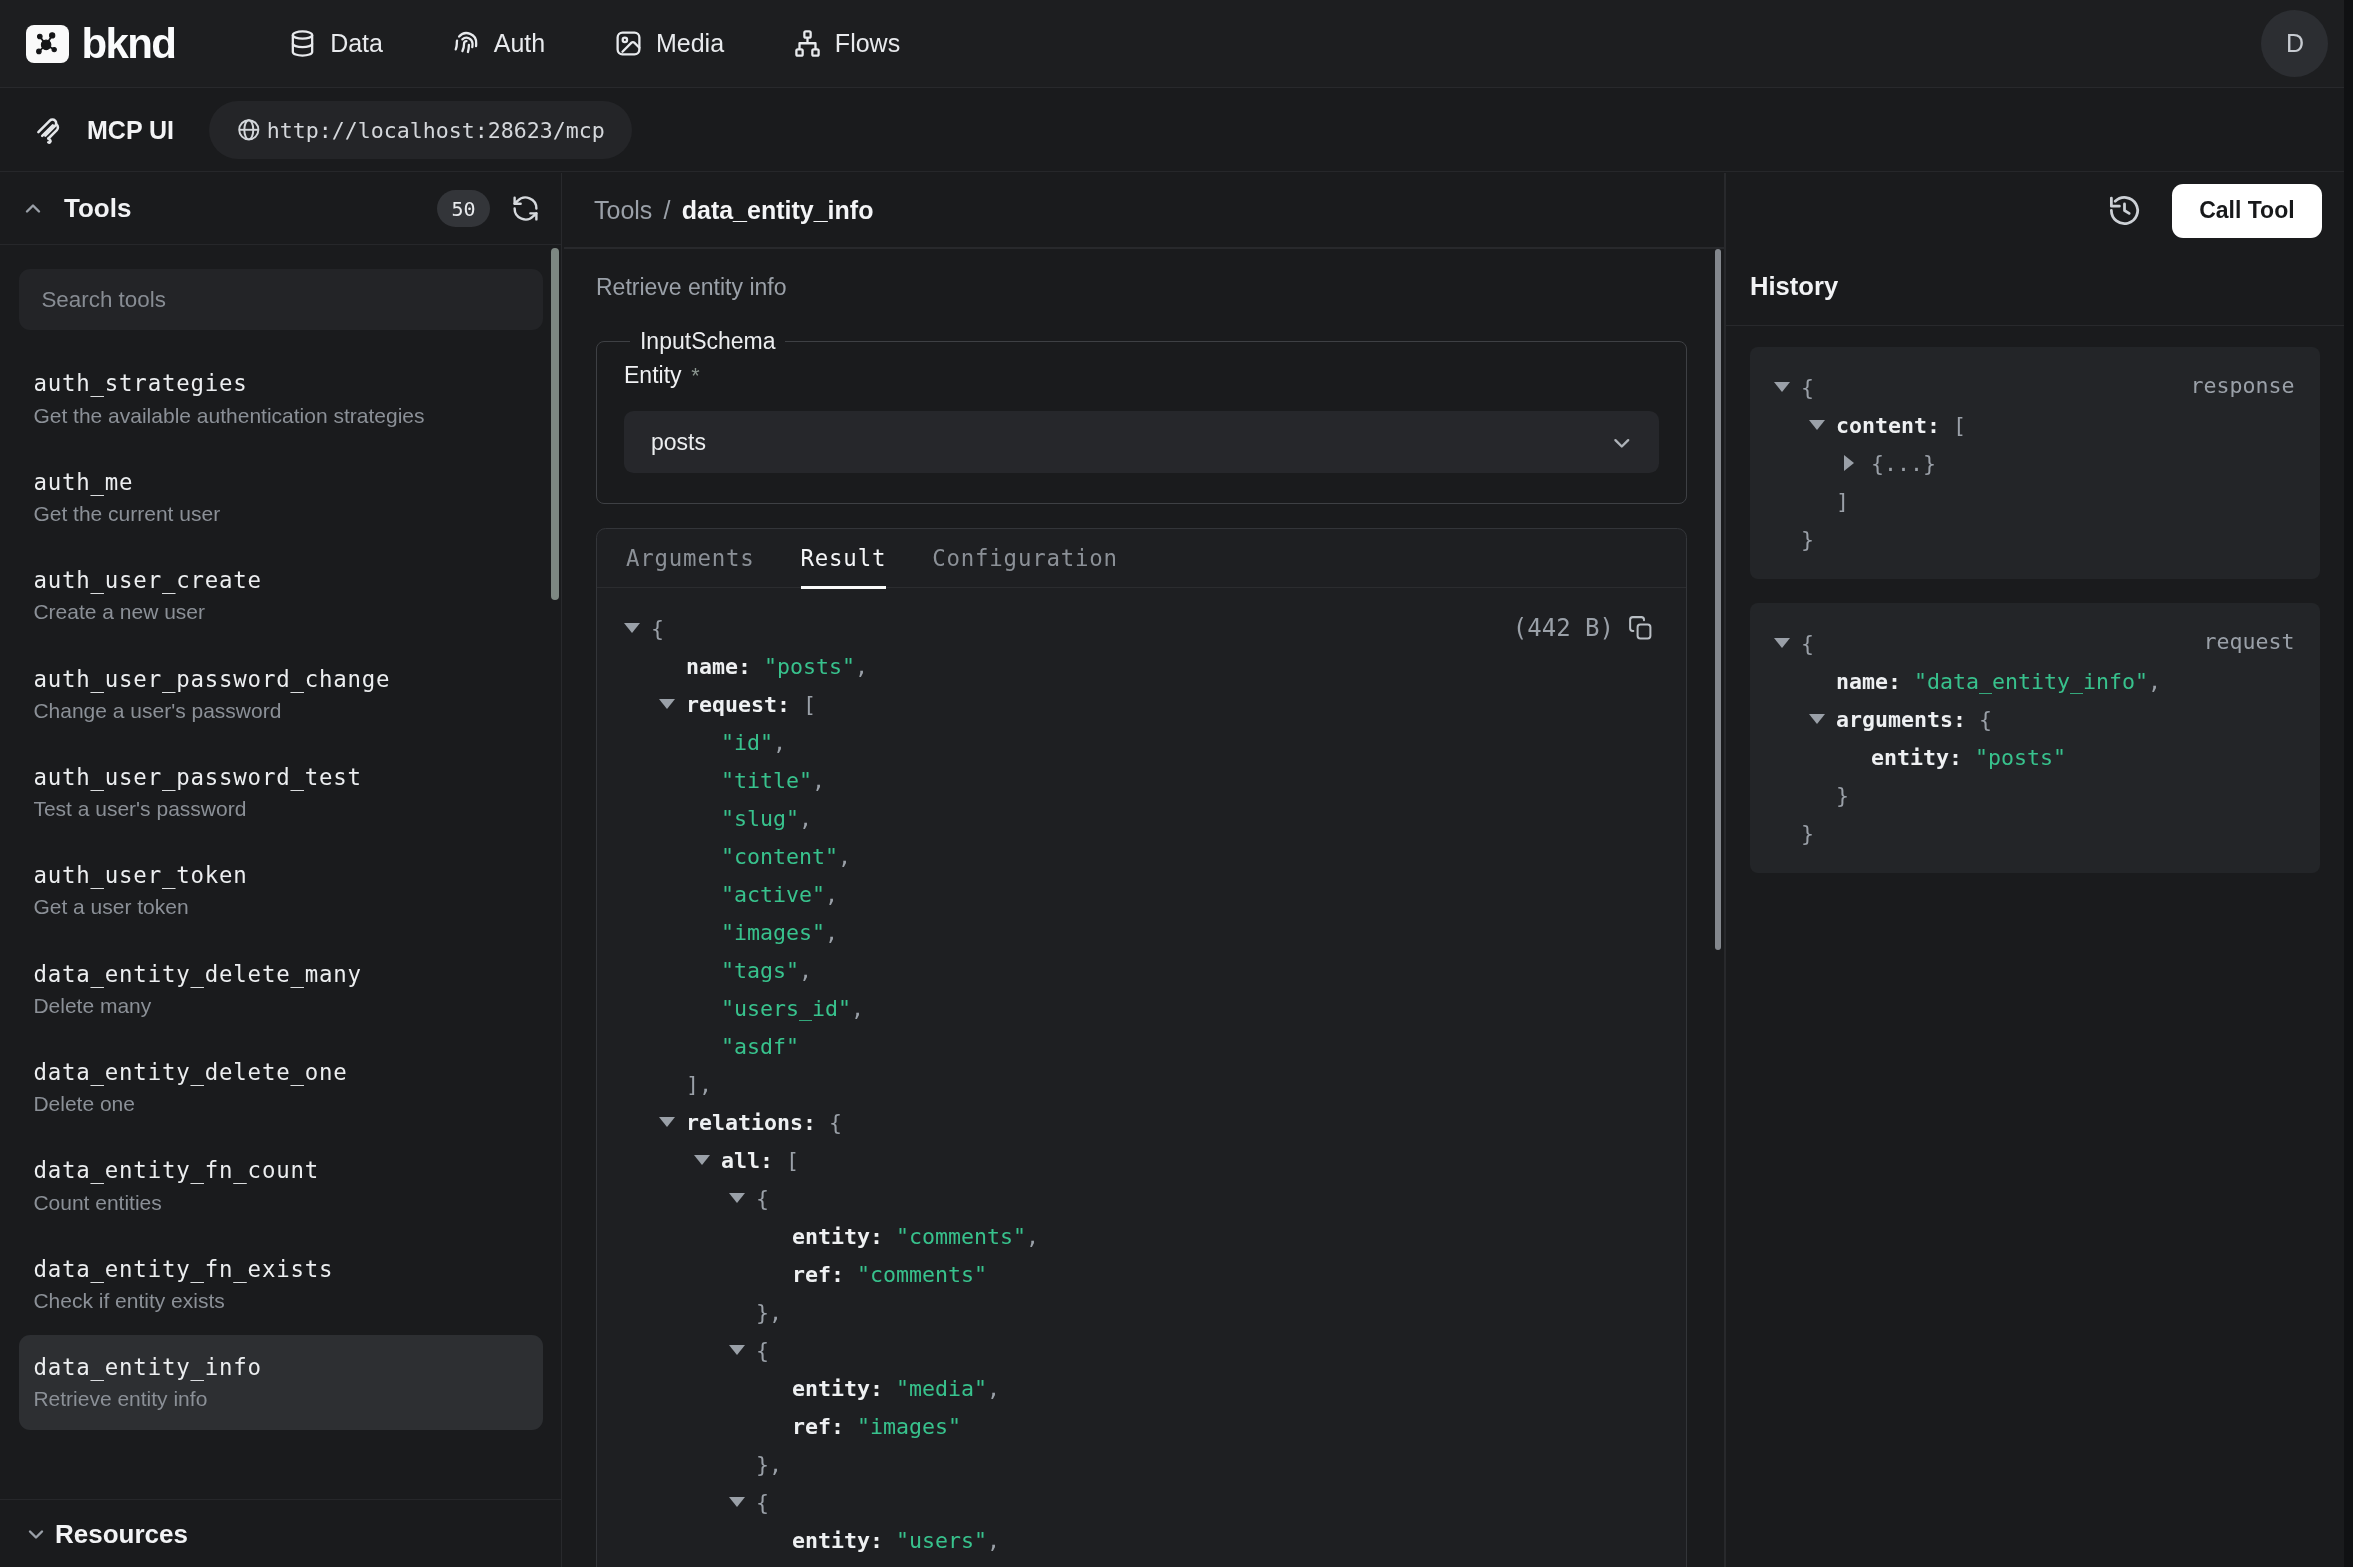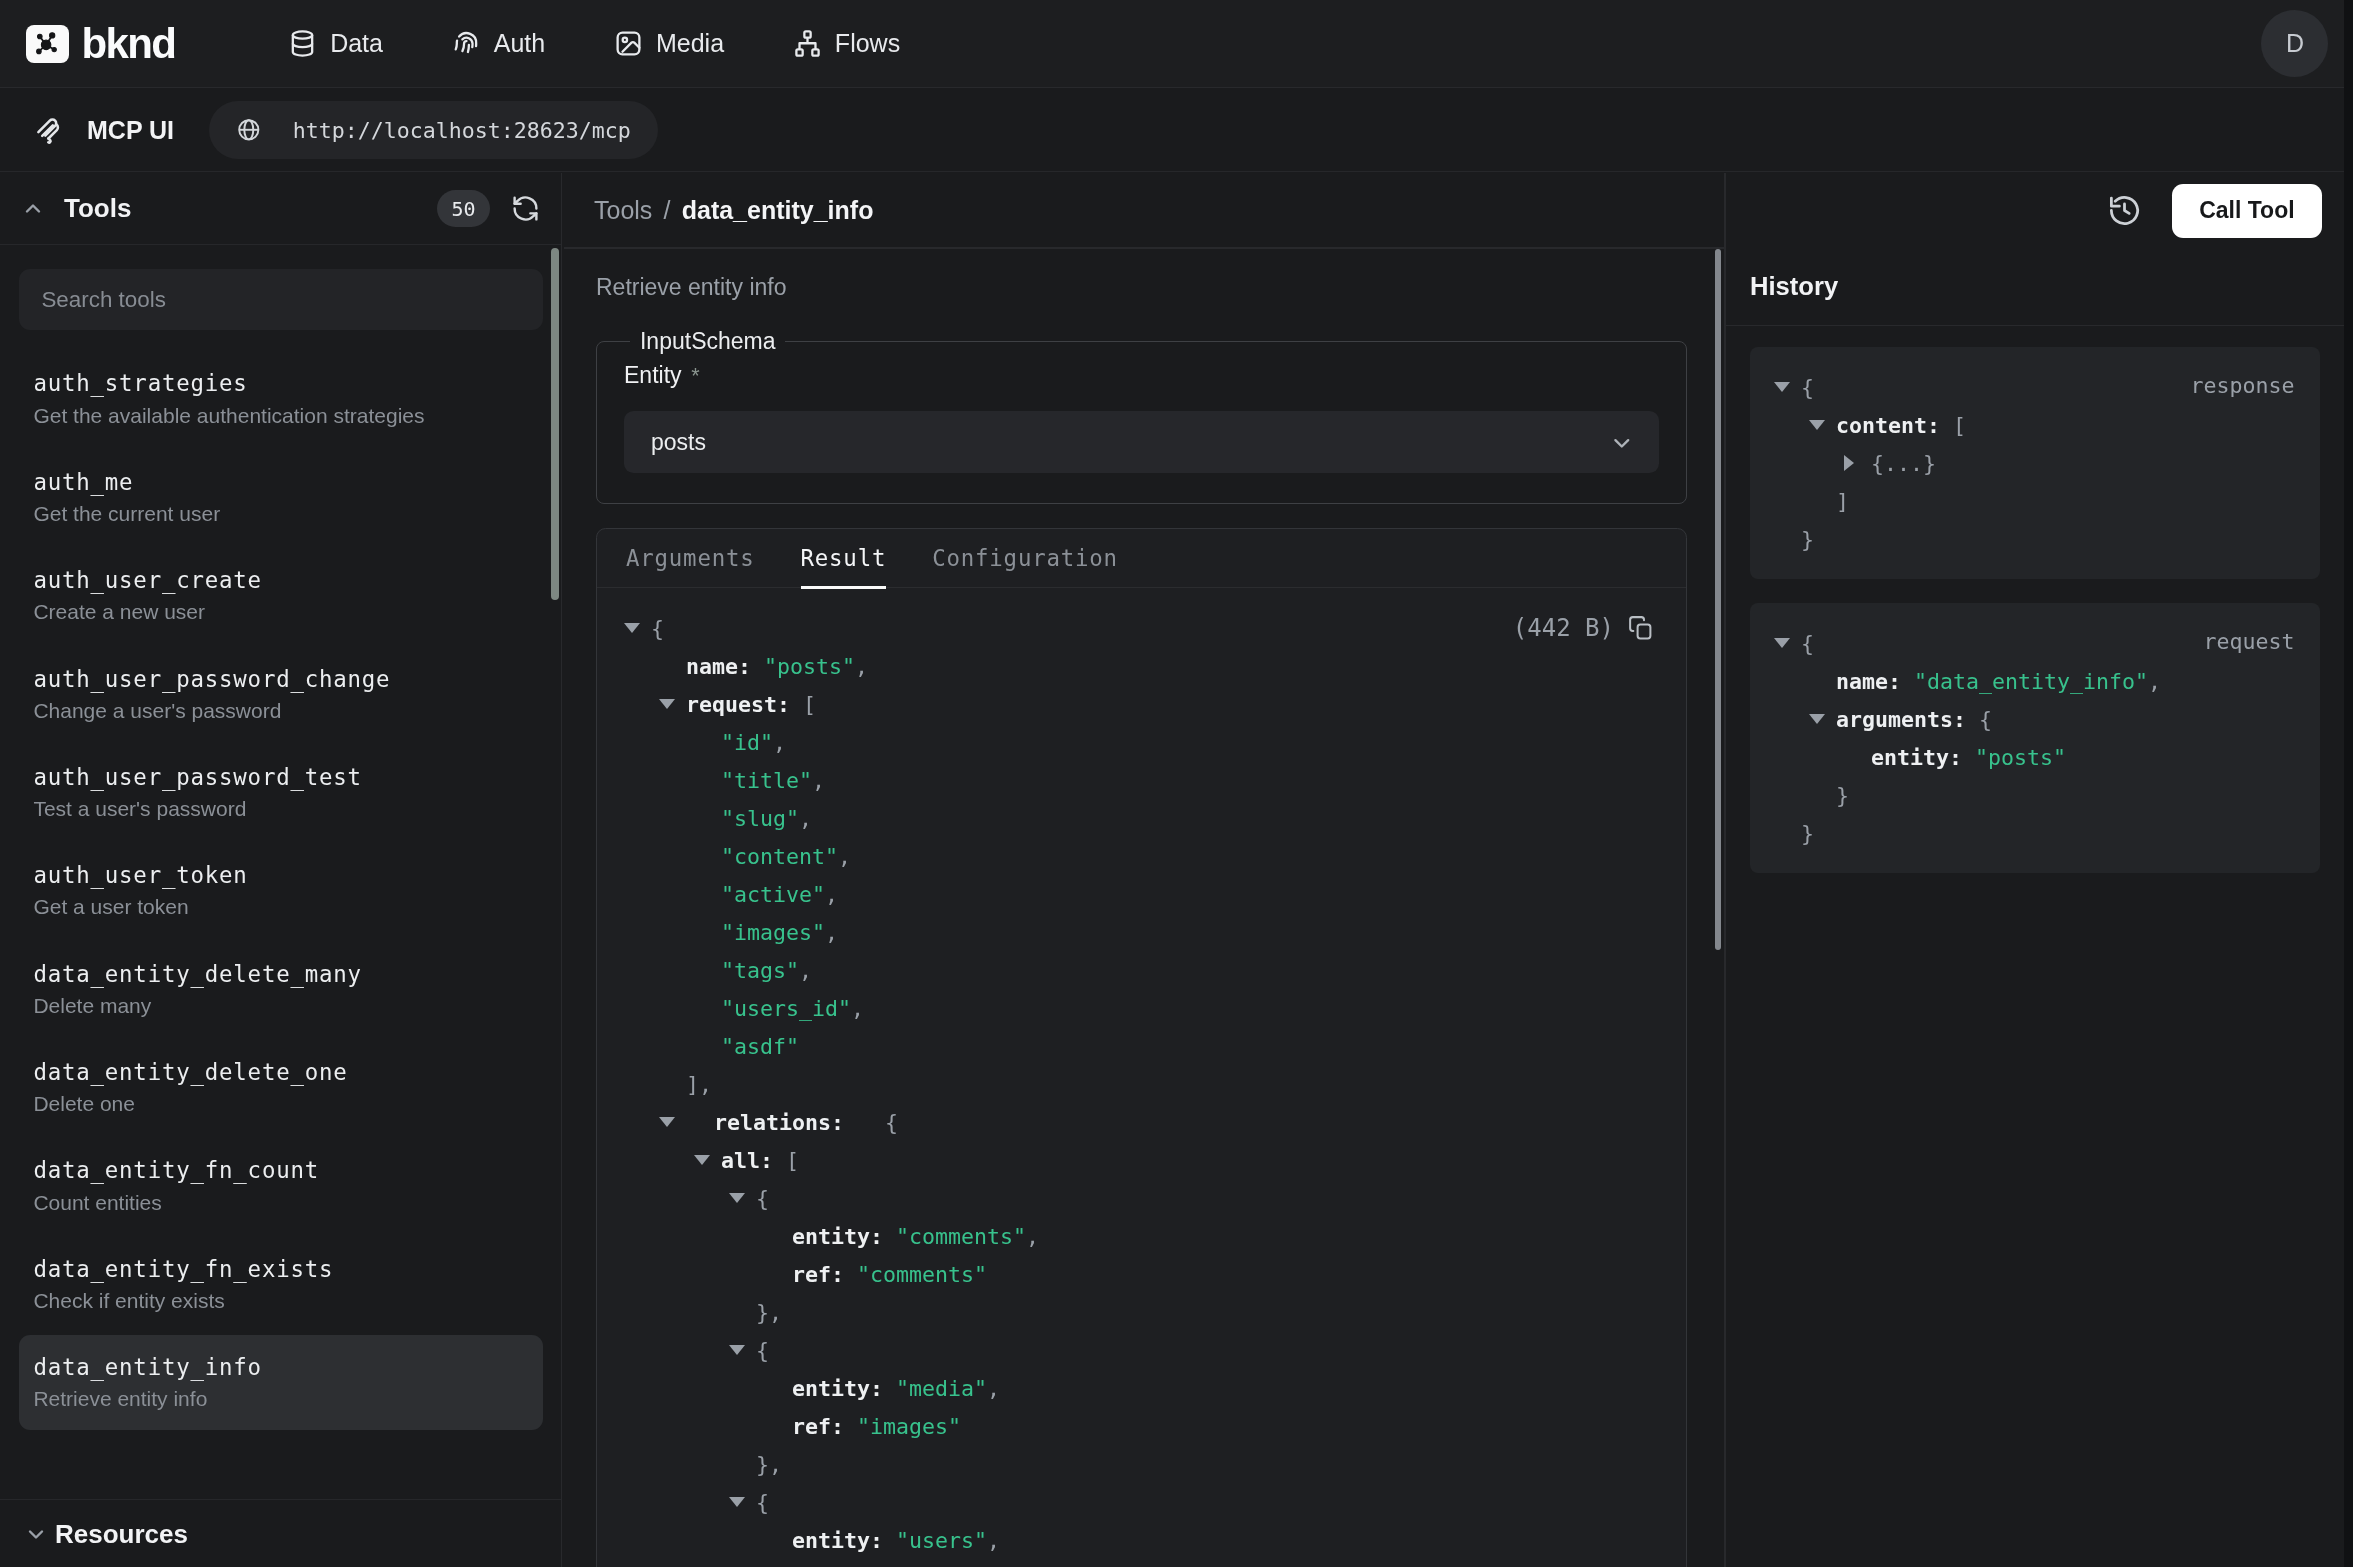--- a/index.html
+++ b/index.html
@@ -35,21 +35,21 @@
   
   .mcpbar {
     position:absolute; left:0; top:89px; width:2354px; height:83px;
     background:#1a1b1d; border-bottom:1.6px solid #26272a;
     display:flex; align-items:center; padding:0 32px;
   }
   .mcp-icon svg { width:34px; height:34px; color:#e4e6e9; display:block; }
   .mcp-title { font-size:25px; font-weight:bold; margin-left:21px; color:#f2f3f5; }
   .url-pill {
     margin-left:35px; height:58px; background:#242528; border-radius:32px;
-    display:flex; align-items:center; padding:0 27px; gap:31px;
+    display:flex; align-items:center; padding:0 27px; gap:5px;
   }
   .url-pill svg { width:25.6px; height:25.6px; color:#d4d7db; }
   .url-text { font-size:21.6px; color:#d4d7db; }
 
   
   .sidebar {
     position:absolute; left:0; top:173px; width:562px; bottom:0;
     background:#1a1b1d; border-right:1.6px solid #28292c;
   }
   .side-head {
@@ -393,21 +393,21 @@
             <div class="jline" style="padding-left: 70px;"><span class="tri-slot"></span><span class="tk-str">"id"</span><span class="tk-punc">,</span></div>
             <div class="jline" style="padding-left: 70px;"><span class="tri-slot"></span><span class="tk-str">"title"</span><span class="tk-punc">,</span></div>
             <div class="jline" style="padding-left: 70px;"><span class="tri-slot"></span><span class="tk-str">"slug"</span><span class="tk-punc">,</span></div>
             <div class="jline" style="padding-left: 70px;"><span class="tri-slot"></span><span class="tk-str">"content"</span><span class="tk-punc">,</span></div>
             <div class="jline" style="padding-left: 70px;"><span class="tri-slot"></span><span class="tk-str">"active"</span><span class="tk-punc">,</span></div>
             <div class="jline" style="padding-left: 70px;"><span class="tri-slot"></span><span class="tk-str">"images"</span><span class="tk-punc">,</span></div>
             <div class="jline" style="padding-left: 70px;"><span class="tri-slot"></span><span class="tk-str">"tags"</span><span class="tk-punc">,</span></div>
             <div class="jline" style="padding-left: 70px;"><span class="tri-slot"></span><span class="tk-str">"users_id"</span><span class="tk-punc">,</span></div>
             <div class="jline" style="padding-left: 70px;"><span class="tri-slot"></span><span class="tk-str">"asdf"</span></div>
             <div class="jline" style="padding-left: 35px;"><span class="tri-slot"></span><span class="tk-punc">],</span></div>
-            <div class="jline" style="padding-left: 35px; gap: 28px;"><span class="tri-slot"><span class="tri-down"></span></span><span class="tk-key">relations: </span><span class="tk-punc">{</span></div>
+            <div class="jline" style="padding-left: 35px;"><span class="tri-slot"><span class="tri-down"></span></span><span class="tk-key">relations: </span><span class="tk-punc">{</span></div>
             <div class="jline" style="padding-left: 70px;"><span class="tri-slot"><span class="tri-down"></span></span><span class="tk-key">all: </span><span class="tk-punc">[</span></div>
             <div class="jline" style="padding-left: 105px;"><span class="tri-slot"><span class="tri-down"></span></span><span class="tk-punc">{</span></div>
             <div class="jline" style="padding-left: 141px;"><span class="tri-slot"></span><span class="tk-key">entity: </span><span class="tk-str">"comments"</span><span class="tk-punc">,</span></div>
             <div class="jline" style="padding-left: 141px;"><span class="tri-slot"></span><span class="tk-key">ref: </span><span class="tk-str">"comments"</span></div>
             <div class="jline" style="padding-left: 105px;"><span class="tri-slot"></span><span class="tk-punc">},</span></div>
             <div class="jline" style="padding-left: 105px;"><span class="tri-slot"><span class="tri-down"></span></span><span class="tk-punc">{</span></div>
             <div class="jline" style="padding-left: 141px;"><span class="tri-slot"></span><span class="tk-key">entity: </span><span class="tk-str">"media"</span><span class="tk-punc">,</span></div>
             <div class="jline" style="padding-left: 141px;"><span class="tri-slot"></span><span class="tk-key">ref: </span><span class="tk-str">"images"</span></div>
             <div class="jline" style="padding-left: 105px;"><span class="tri-slot"></span><span class="tk-punc">},</span></div>
             <div class="jline" style="padding-left: 105px;"><span class="tri-slot"><span class="tri-down"></span></span><span class="tk-punc">{</span></div>

